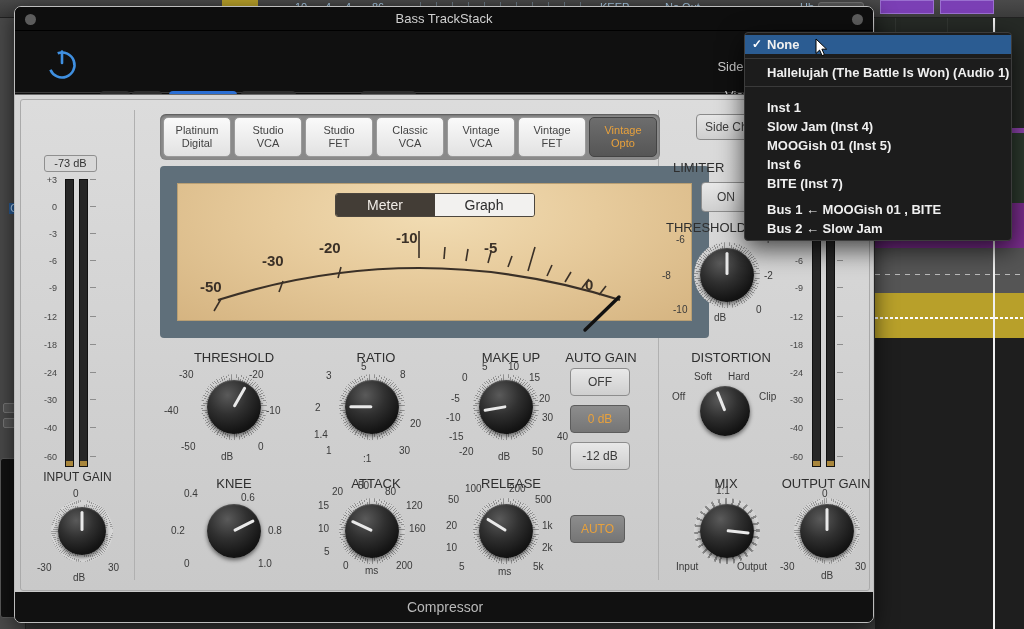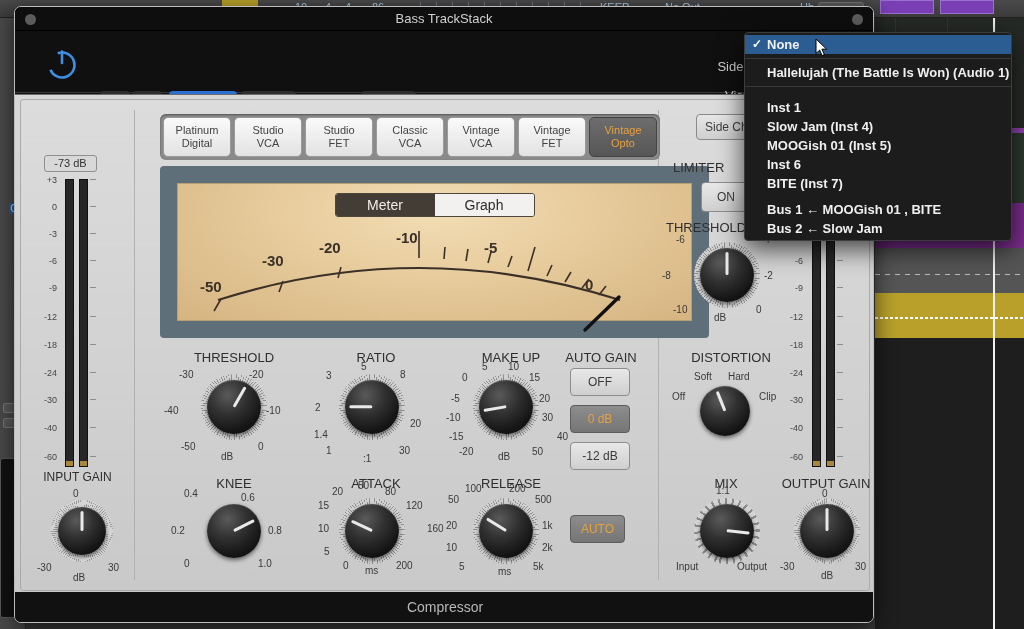--- a/index.html
+++ b/index.html
@@ -428,21 +428,21 @@
            background:repeating-conic-gradient(from 212deg,#8f8f8f 0 1.2deg,#d2d2d2 1.2deg 4.6deg);"></div>
       <div class="knob" style="left:324px;top:404px;width:54px;height:54px;">
         <div class="ptr" style="transform:translateX(-50%) rotate(-65deg);"></div>
       </div>
       <span class="ksc" style="left:311px;top:386px;">20</span>
       <span class="ksc" style="left:337px;top:380px;">50</span>
       <span class="ksc" style="left:364px;top:386px;">80</span>
       <span class="ksc" style="left:297px;top:400px;">15</span>
       <span class="ksc" style="left:385px;top:400px;">120</span>
       <span class="ksc" style="left:297px;top:423px;">10</span>
-      <span class="ksc" style="left:406px;top:423px;text-align:center;">160</span>
+      <span class="ksc" style="left:388px;top:423px;text-align:center;">160</span>
       <span class="ksc" style="left:303px;top:446px;">5</span>
       <span class="ksc" style="left:322px;top:460px;">0</span>
       <span class="ksc" style="left:375px;top:460px;">200</span>
       <span class="kunit" style="left:344px;top:465px;">ms</span>
 
       <span class="klabel" style="left:420px;top:376px;width:140px;">RELEASE</span>
       <div class="ring" style="left:452px;top:398px;width:66px;height:66px;
            background:repeating-conic-gradient(from 212deg,#8f8f8f 0 1.2deg,#d2d2d2 1.2deg 4.6deg);"></div>
       <div class="knob" style="left:458px;top:404px;width:54px;height:54px;">
         <div class="ptr" style="transform:translateX(-50%) rotate(-58deg);"></div>

